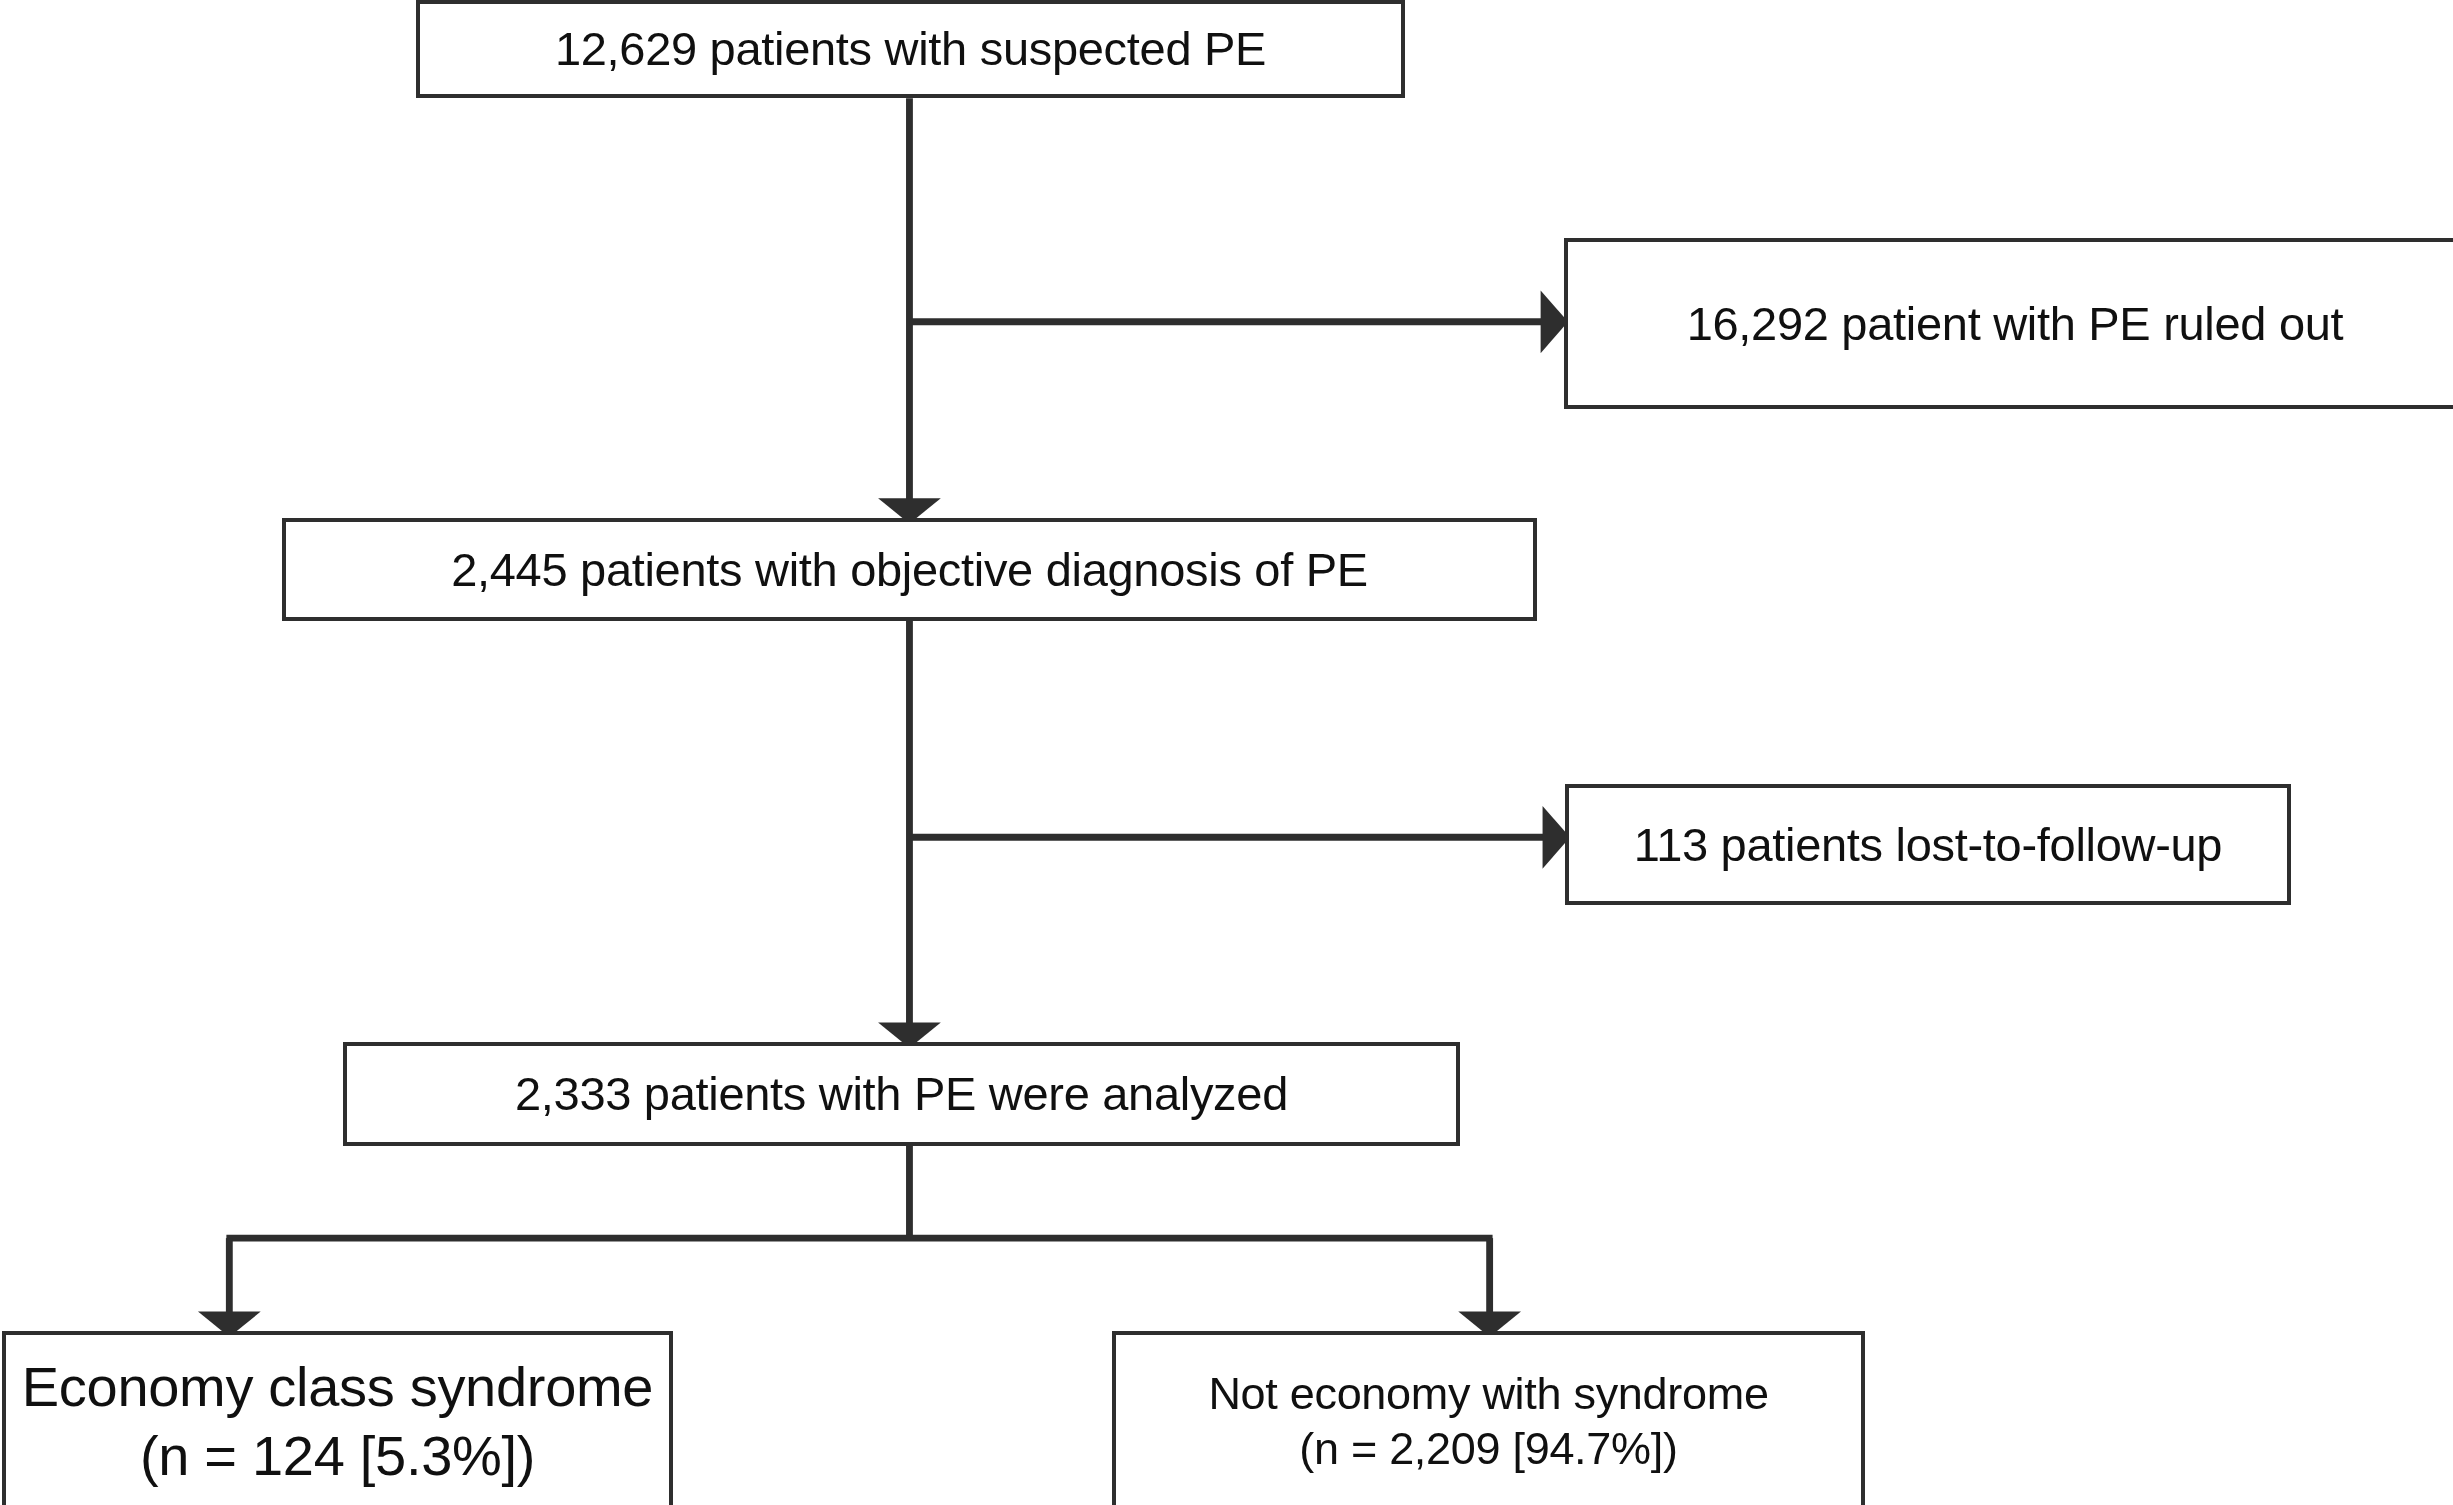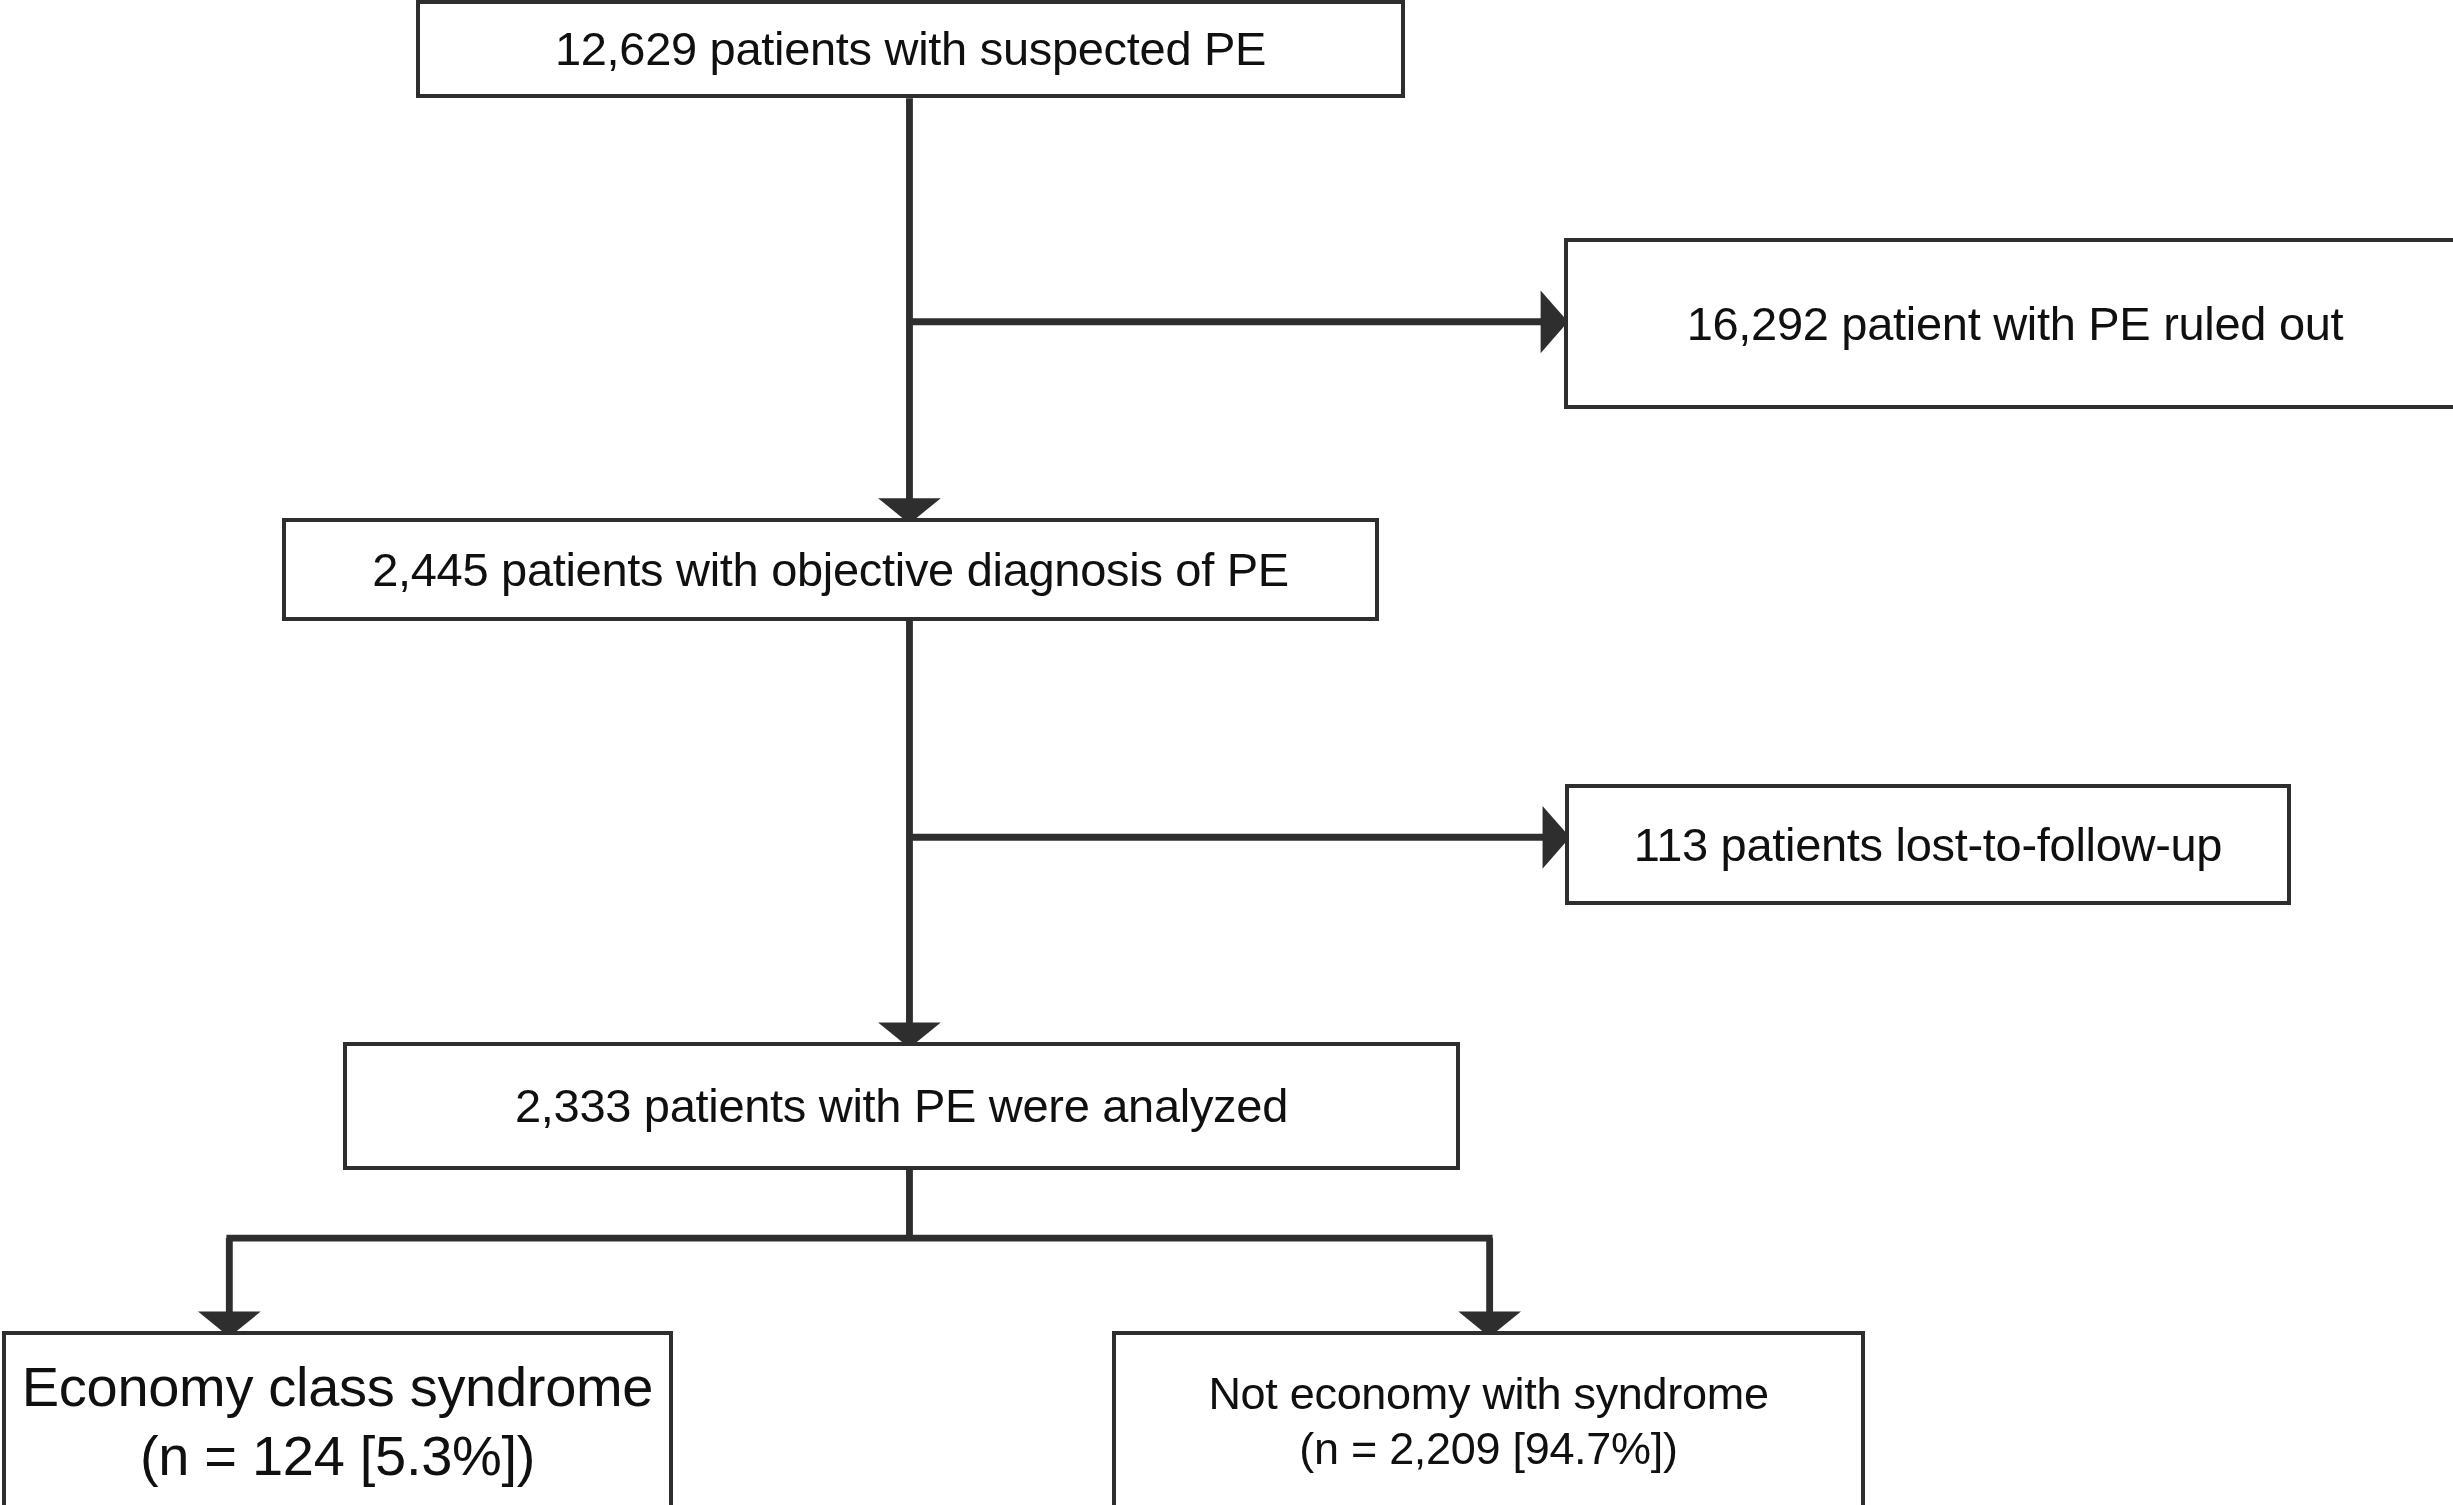--- a/index.html
+++ b/index.html
@@ -47,23 +47,23 @@
     box-sizing: border-box;
   }
   .node-box .line {
     display: block;
     white-space: nowrap;
   }
 
   
   #box-suspected      { left: 416px;  top: 0px;    width: 989px; height: 98px; }
   #box-ruled-out      { left: 1564px; top: 238px;  width: 902px;  height: 171px; }
-  #box-objective      { left: 282px;  top: 518px;  width: 1097px; height: 103px; }
+  #box-objective      { left: 282px;  top: 518px;  width: 1255px; height: 103px; }
   #box-lost-followup  { left: 1565px; top: 784px;  width: 726px;  height: 121px; }
-  #box-analyzed       { left: 343px;  top: 1042px; width: 1117px; height: 128px; }
+  #box-analyzed       { left: 343px;  top: 1042px; width: 1117px; height: 104px; }
   #box-economy        { left: 2px;    top: 1331px; width: 671px;  height: 181px; }
   #box-not-economy    { left: 1112px; top: 1331px; width: 753px;  height: 181px; }
 
   #box-suspected .lines     { font-size: 47px; }
   #box-ruled-out .lines     { font-size: 47px; }
   #box-objective .lines     { font-size: 47px; }
   #box-lost-followup .lines { font-size: 47px; }
   #box-analyzed .lines      { font-size: 47px; }
   #box-economy .lines       { font-size: 56px; }
   #box-not-economy .lines   { font-size: 45px; }

